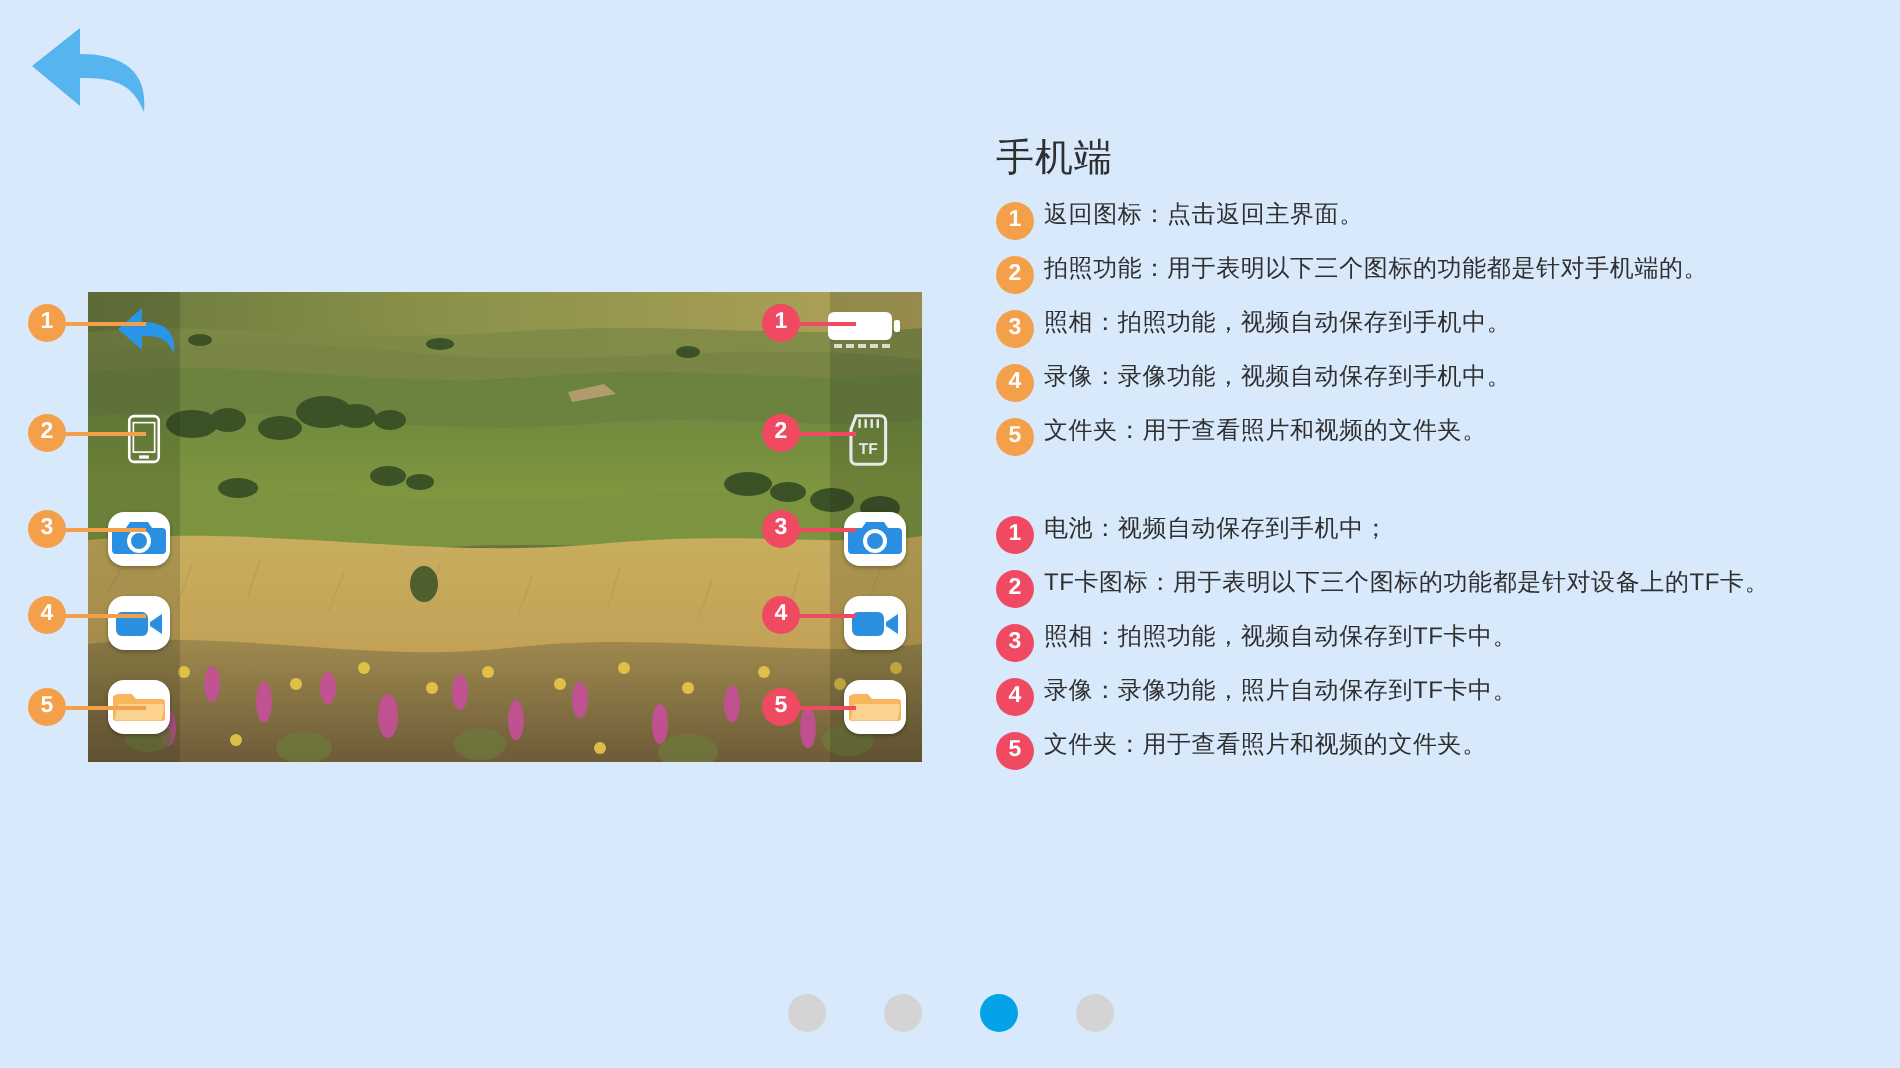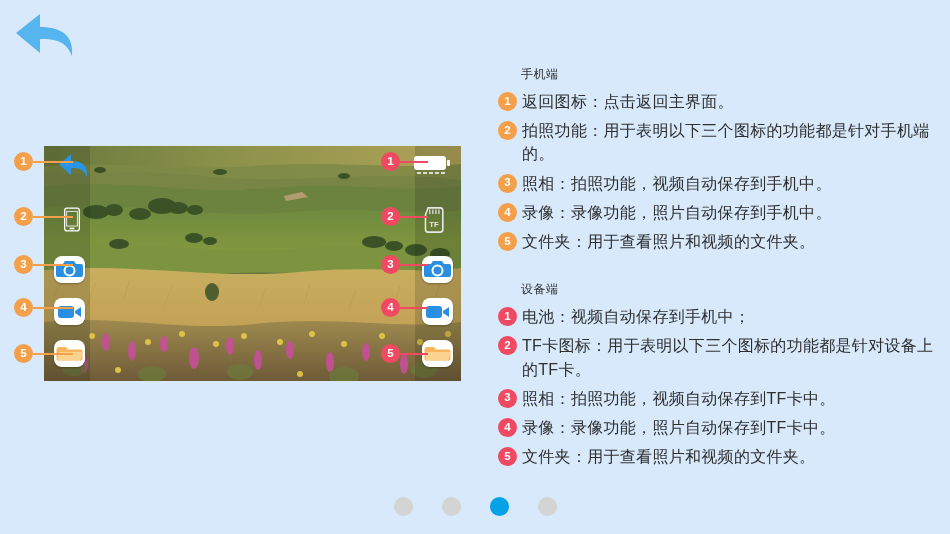--- a/index.html
+++ b/index.html
@@ -53,25 +53,25 @@
 
   
   .c-left{left:14px;}
   .c-left .leader{width:40px;}
   
   .c-right{left:381px;}
   .c-right .leader{width:28px;}
 
   
   .panel{position:absolute;left:498px;top:66px;width:440px;}
-  .sec-title{font-size:12px;color:#2f2f2f;margin-left:23px;margin-bottom:7px;
+  .sec-title{font-size:19px;color:#2f2f2f;margin-bottom:7px;
              letter-spacing:.5px;}
   .row{display:flex;align-items:flex-start;margin-bottom:6px;}
   .row .badge{margin-top:2px;margin-right:5px;}
-  .row-text{font-size:16px;color:#2f2f2f;line-height:1.45;letter-spacing:.3px;
+  .row-text{font-size:12px;color:#2f2f2f;line-height:1.45;letter-spacing:.3px;
             flex:1;}
   .sec-gap{height:22px;}
 
   
   .dots{position:absolute;left:0;right:0;bottom:18px;display:flex;
         justify-content:center;gap:29px;}
   .dot{width:19px;height:19px;border-radius:50%;background:#d4d4d4;}
   .dot.active{background:#06a2e8;}
 </style>
 </head>
@@ -337,32 +337,31 @@
     <div class="row">
       <span class="badge badge-orange">2</span>
       <span class="row-text">拍照功能：用于表明以下三个图标的功能都是针对手机端的。</span>
     </div>
     <div class="row">
       <span class="badge badge-orange">3</span>
       <span class="row-text">照相：拍照功能，视频自动保存到手机中。</span>
     </div>
     <div class="row">
       <span class="badge badge-orange">4</span>
-      <span class="row-text">录像：录像功能，照片自动保存到手机中。</span>
+      <span class="row-text">录像：录像功能，视频自动保存到手机中。</span>
     </div>
     <div class="row">
       <span class="badge badge-orange">5</span>
       <span class="row-text">文件夹：用于查看照片和视频的文件夹。</span>
     </div>
   </div>
 
   <div class="sec-gap"></div>
 
   <div>
-    <div class="sec-title">设备端</div>
 
     <div class="row">
       <span class="badge badge-red">1</span>
       <span class="row-text">电池：视频自动保存到手机中；</span>
     </div>
     <div class="row">
       <span class="badge badge-red">2</span>
       <span class="row-text">TF卡图标：用于表明以下三个图标的功能都是针对设备上的TF卡。</span>
     </div>
     <div class="row">

